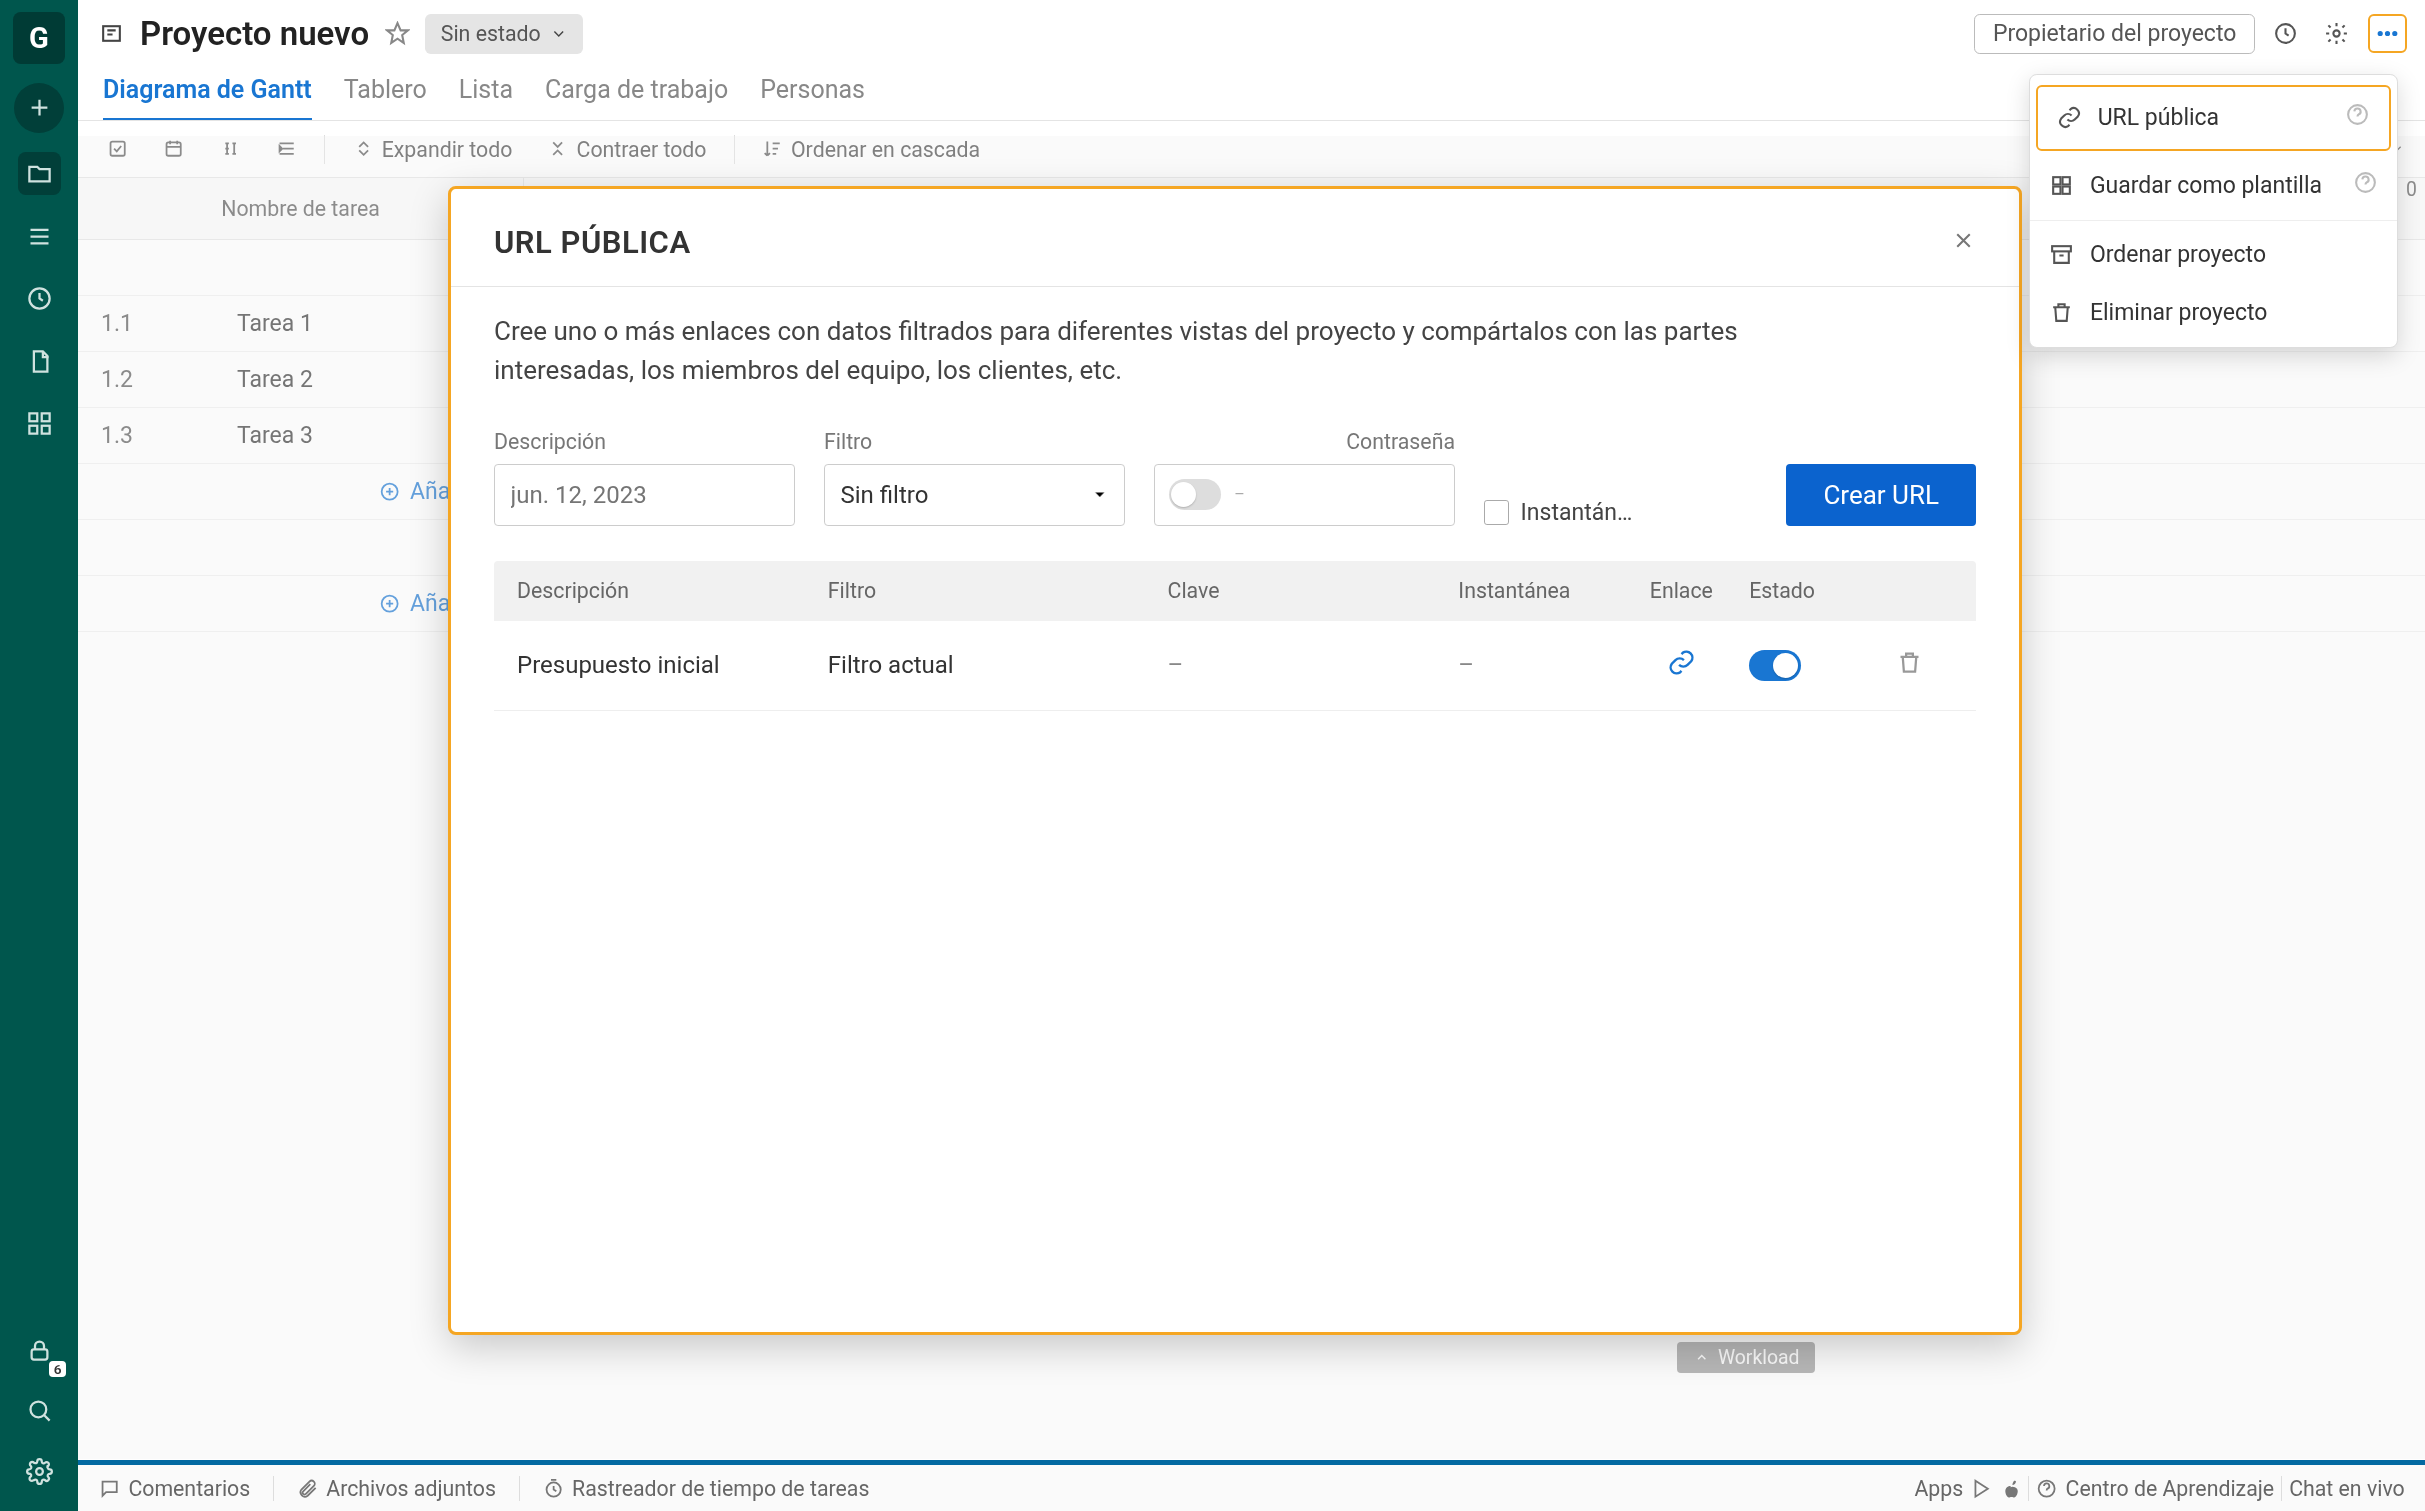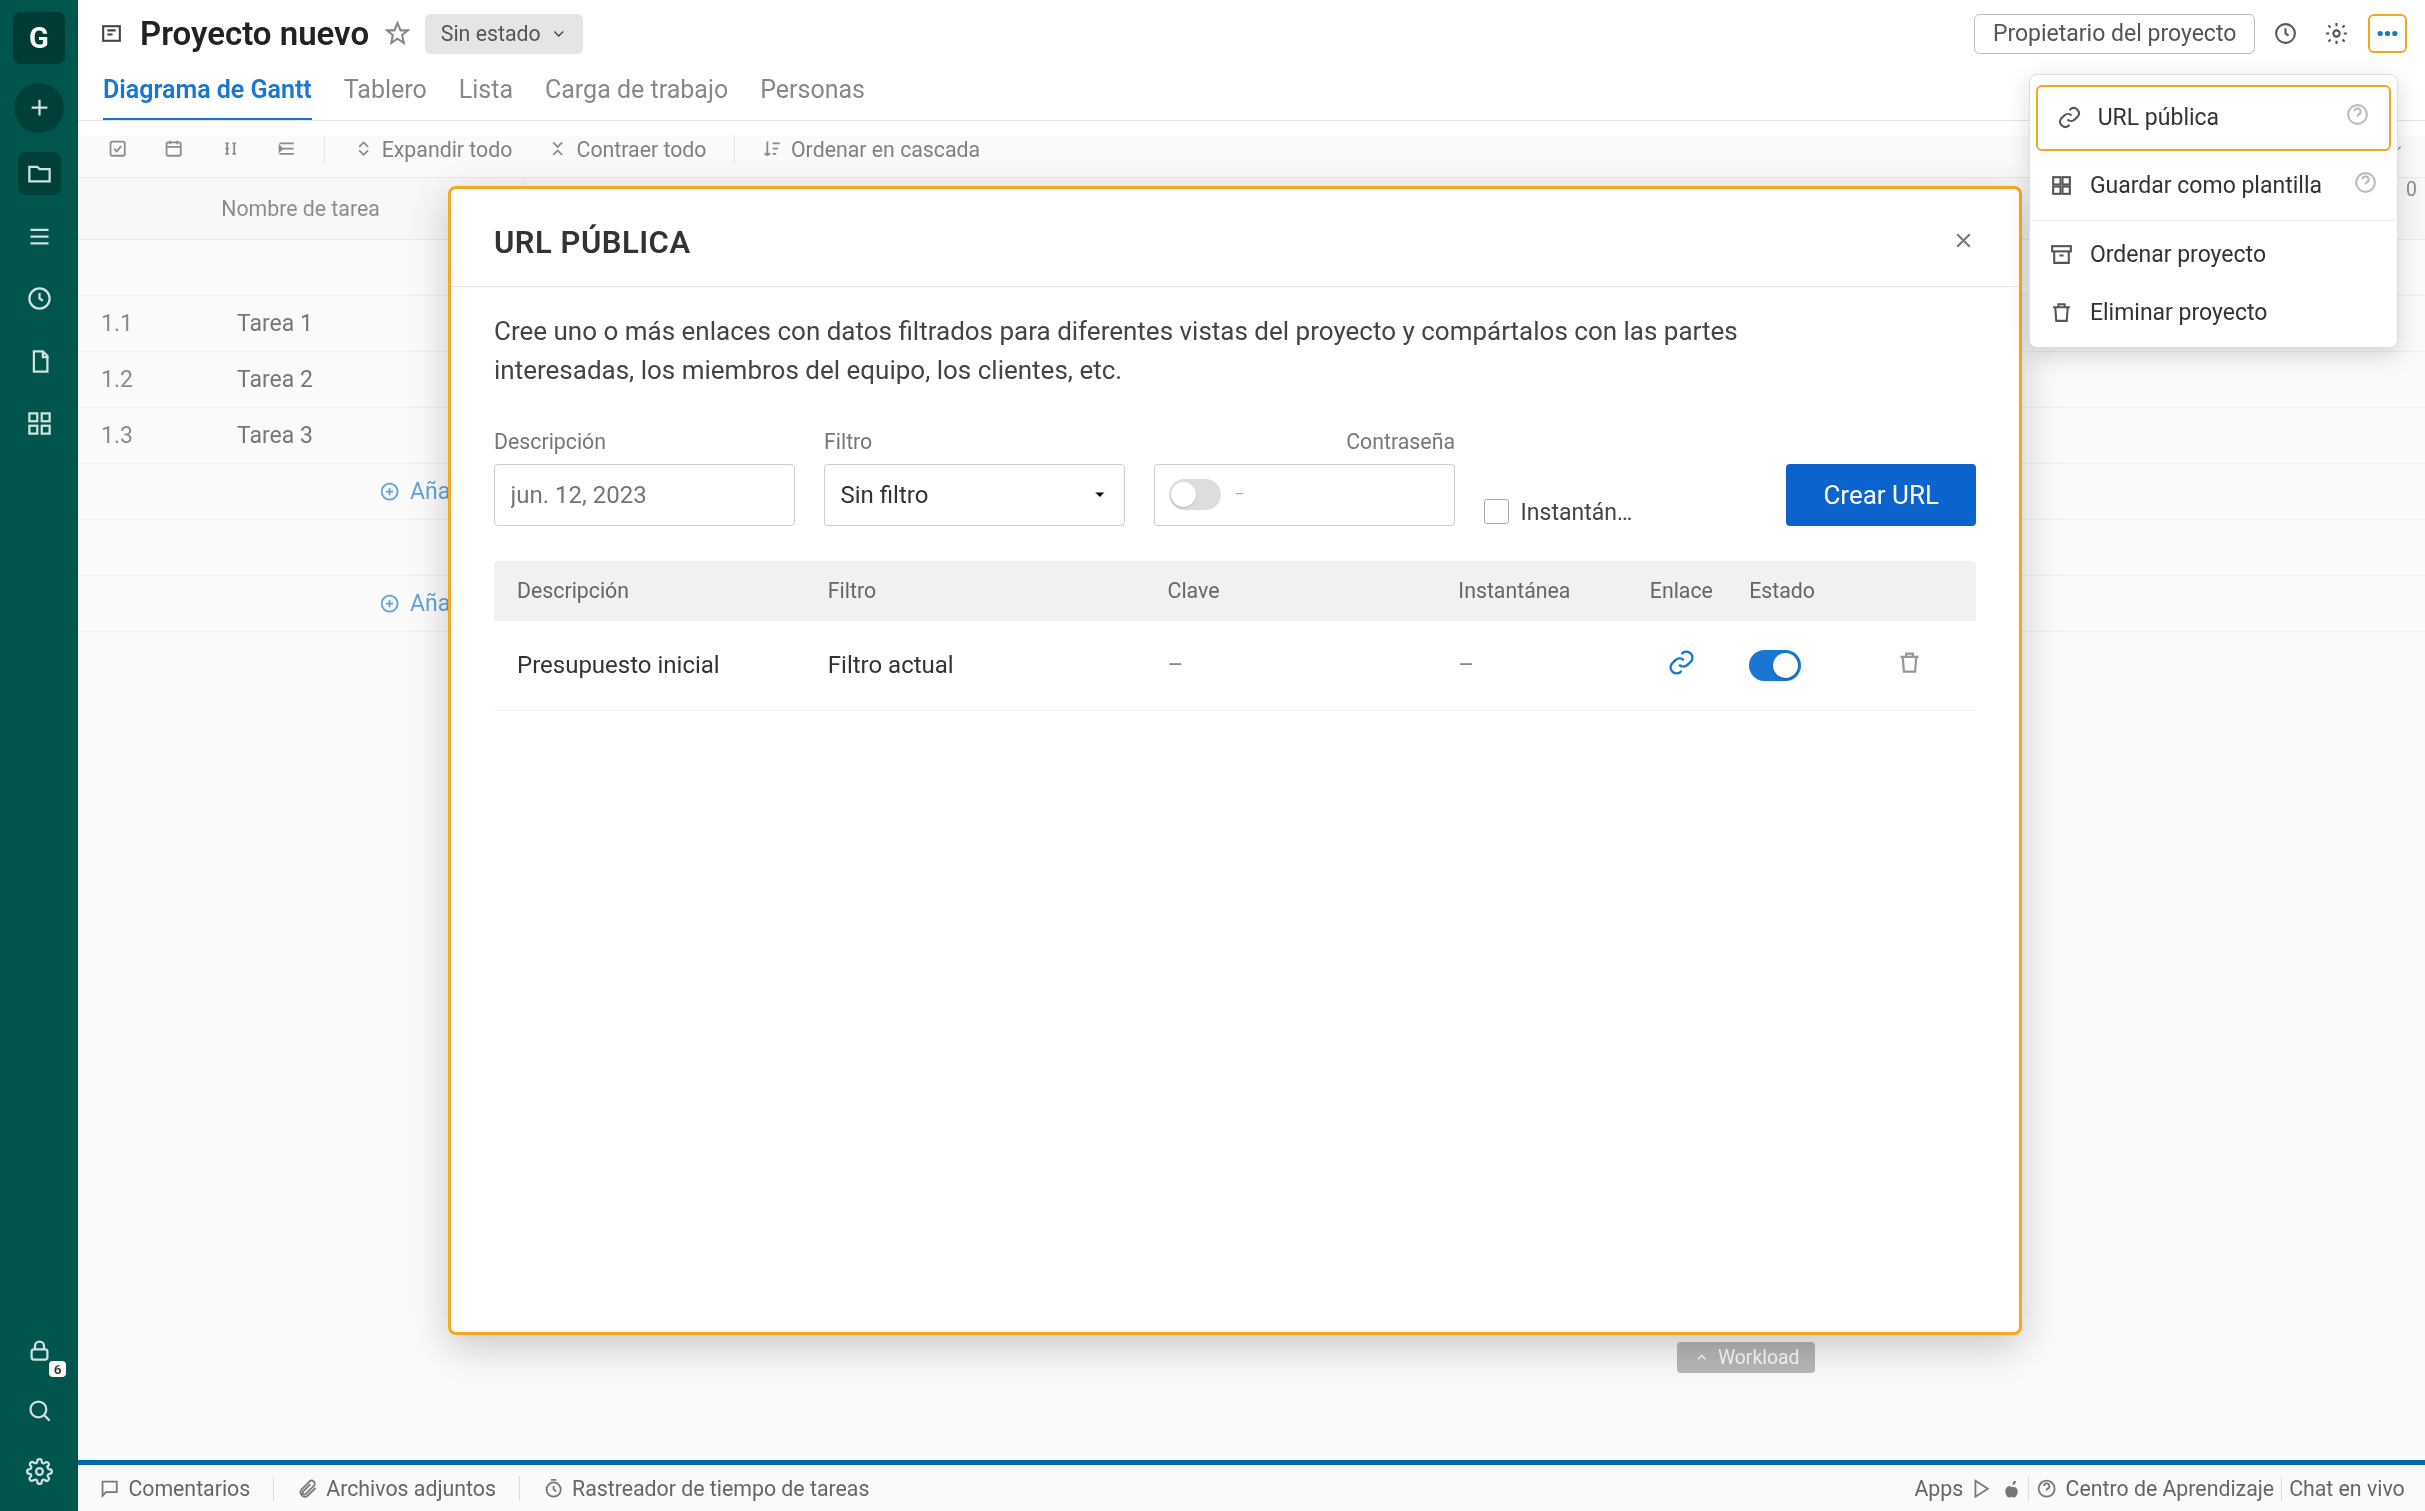--- a/index.html
+++ b/index.html
@@ -82,21 +82,21 @@
   .modal input.text, .modal .select { height:62px; border:1px solid #ccc; border-radius:3.9px; font-size:24px; padding:0 15.5px; background:#fff; color:#777; }
   .modal .field.desc { width:301px; }
   .modal .field.filter { width:301px; }
   .modal .select { display:flex; align-items:center; justify-content:space-between; cursor:pointer; color:#333; }
   .modal .field.pass { width:301px;text-align:right; }
   .modal .pass-box { height:62px; border:1px solid #ccc; border-radius:3.9px; display:flex; align-items:center; padding:0 13.6px; gap:13.6px; }
   .toggle { width:52px; height:31px; background:#ddd; border-radius:15.5px; position:relative; cursor:pointer; }
   .toggle .knob { width:25px; height:25px; background:#fff; border-radius:50%; position:absolute; top:2.9px; left:2.9px; box-shadow:0 1px 1.9px rgba(0,0,0,0.2); }
   .toggle.on { background:#1976d2; }
   .toggle.on .knob { left:24px; }
-  .modal .chk { display:flex; gap:11.6px; font-size:23px; color:#444; }
+  .modal .chk { display:flex; align-items:center; gap:11.6px; font-size:23px; color:#444; }
   .modal .chk .box { width:25px; height:25px; border:1px solid #aaa; border-radius:2.9px; }
   .create-btn { background:#0b63ce; color:#fff; border:none; border-radius:3.9px; height:62px; padding:0 37px; font-size:26px; cursor:pointer; margin-left:auto; }
 
   .modal .table { margin-top:35px; }
   .modal .thead { display:flex; background:#f1f1f1; border-radius:3.9px 3.9px 0 0; padding:17.5px 23px; font-size:21.3px; color:#666; }
   .modal .thead > div, .modal .trow > div { padding-right:9.7px; }
   .col-desc { width:311px; }
   .col-filt { width:340px; }
   .col-key  { width:291px; }
   .col-snap { width:165px; }

